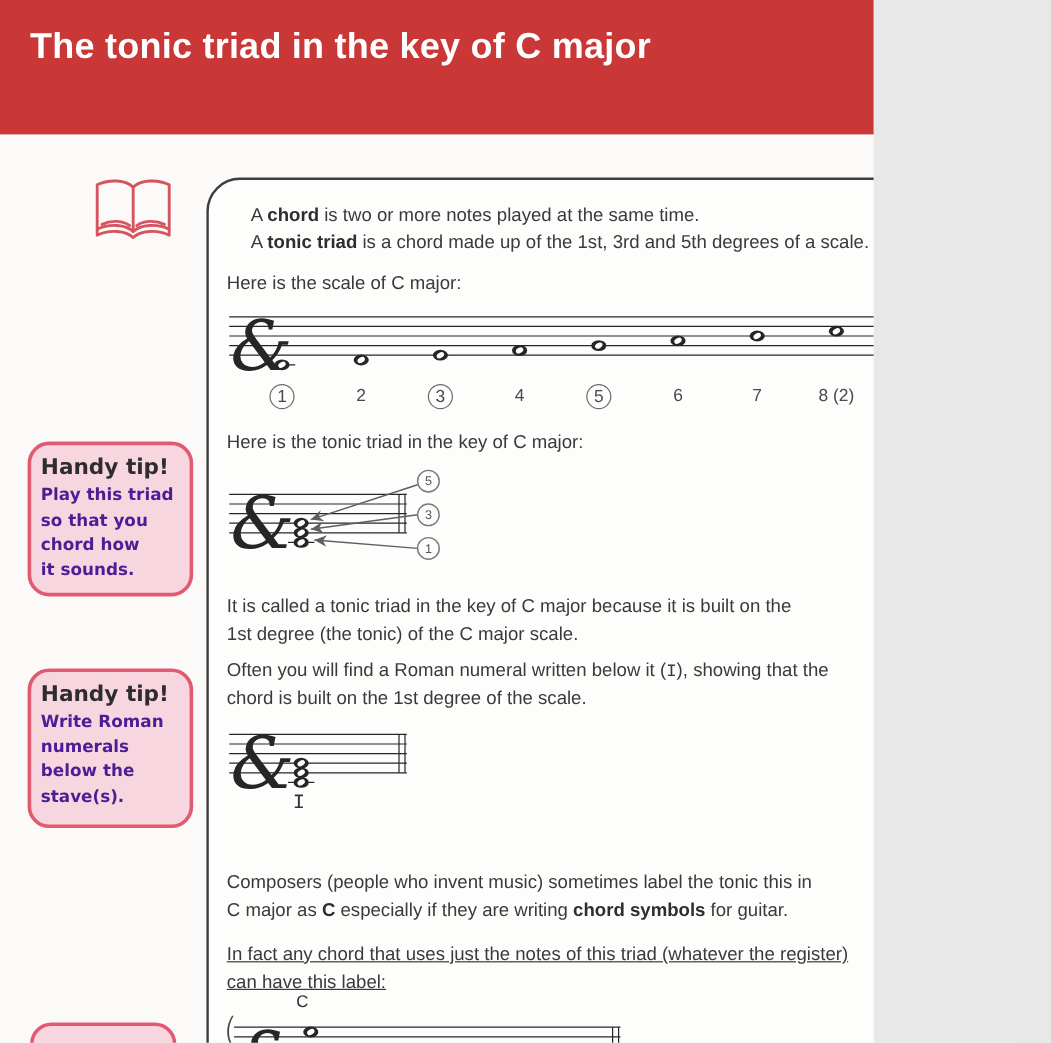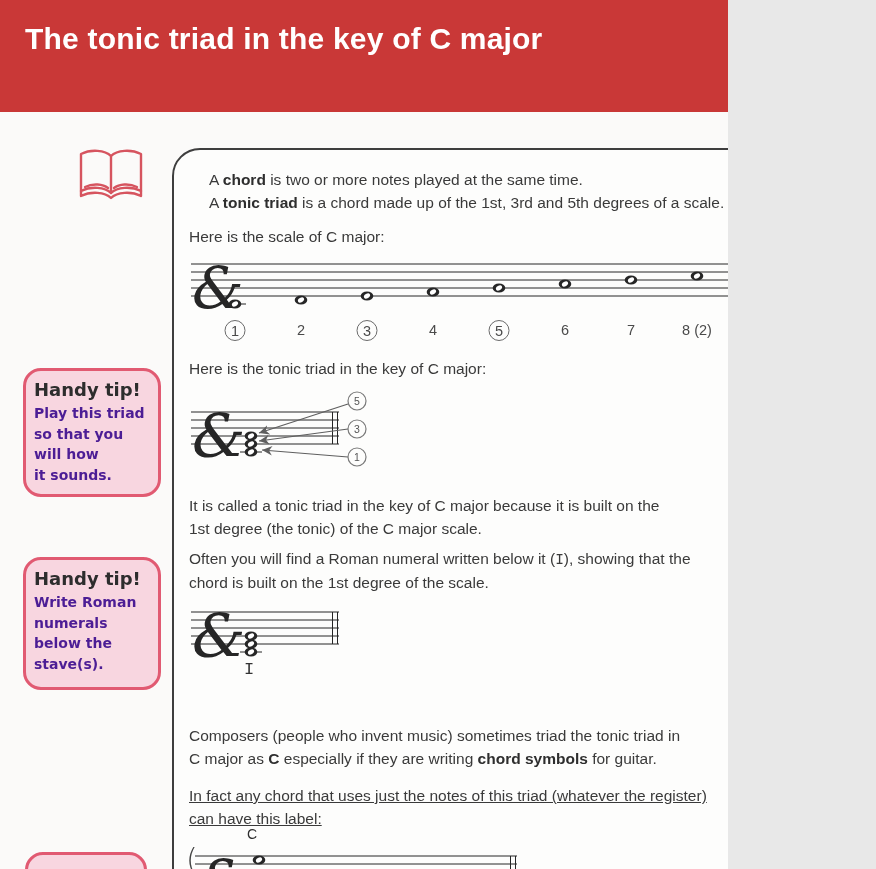--- a/index.html
+++ b/index.html
@@ -62,21 +62,21 @@
       <path d="M38 10 C32 4 18 3 8 8 L8 45 C18 40 32 41 38 47 C44 41 58 40 68 45 L68 8 C58 3 44 4 38 10 Z"></path>
       <path d="M38 10 L38 47"></path>
       <path d="M12 41 C20 37 30 38 35 42"></path>
       <path d="M64 41 C56 37 46 38 41 42"></path>
       <path d="M8 45 L8 50 C18 45 32 46 38 52 C44 46 58 45 68 50 L68 45"></path>
     </g>
   </svg>
 
   <aside class="tip" style="left:23px;top:368px;width:138px;height:129px;">
     <h2>Handy tip!</h2>
-    <p><span>Play this triad</span><br><span>so that you</span><br><span>will how</span><br><span>it sounds.</span></p>
+    <p><span>Play this triad</span><br><span>so that you</span><br><span>chord how</span><br><span>it sounds.</span></p>
   </aside>
 
   <aside class="tip" style="left:23px;top:557px;width:138px;height:133px;">
     <h2>Handy tip!</h2>
     <p><span>Write Roman</span><br><span>numerals</span><br><span>below the</span><br><span>stave(s).</span></p>
   </aside>
 
   <aside class="tip" style="left:25px;top:852px;width:122px;height:40px;">
     <h2></h2>
   </aside>
@@ -176,21 +176,21 @@
             <ellipse cx="62" cy="48" rx="3.3" ry="2.2" transform="rotate(-30 62 48)" class="note-hole"></ellipse>
             <ellipse cx="62" cy="40" rx="6.3" ry="4.5" class="note-outer"></ellipse>
             <ellipse cx="62" cy="40" rx="3.3" ry="2.2" transform="rotate(-30 62 40)" class="note-hole"></ellipse>
             <ellipse cx="62" cy="32" rx="6.3" ry="4.5" class="note-outer"></ellipse>
             <ellipse cx="62" cy="32" rx="3.3" ry="2.2" transform="rotate(-30 62 32)" class="note-hole"></ellipse>
           </g>
       </svg>
       <span class="roman" style="left:55px;top:56px;">I</span>
     </div>
 
-    <p class="para" style="top:575px;"><span>Composers (people who invent music) sometimes triad the tonic triad in</span><br><span>C major as </span><b>C</b><span> especially if they are writing </span><b>chord symbols</b><span> for guitar.</span></p>
+    <p class="para" style="top:575px;"><span>Composers (people who invent music) sometimes label the tonic this in</span><br><span>C major as </span><b>C</b><span> especially if they are writing </span><b>chord symbols</b><span> for guitar.</span></p>
     <p class="para" style="top:635px;text-decoration:underline;"><span>In fact any chord that uses just the notes of this triad (whatever the register)</span><br><span>can have this label:</span></p>
 
     <div class="fig" style="left:11px;top:674px;width:360px;height:60px;">
       <span class="chord-c" style="left:58px;top:2px;">C</span>
       <span class="paren" style="left:1px;top:18px;">(</span>
       <svg width="330" height="60" style="position:absolute;left:10px;top:28px;overflow:visible;">
         <path class="sline" d="M0 4 H322 M0 12 H322 M0 20 H322 M0 28 H322 M0 36 H322" fill="none"></path>
         <path class="sline" d="M315.5 4 V36 M320.5 4 V36"></path>
         <text class="clef" x="2" y="49" font-size="58">&amp;</text>
         <g>

